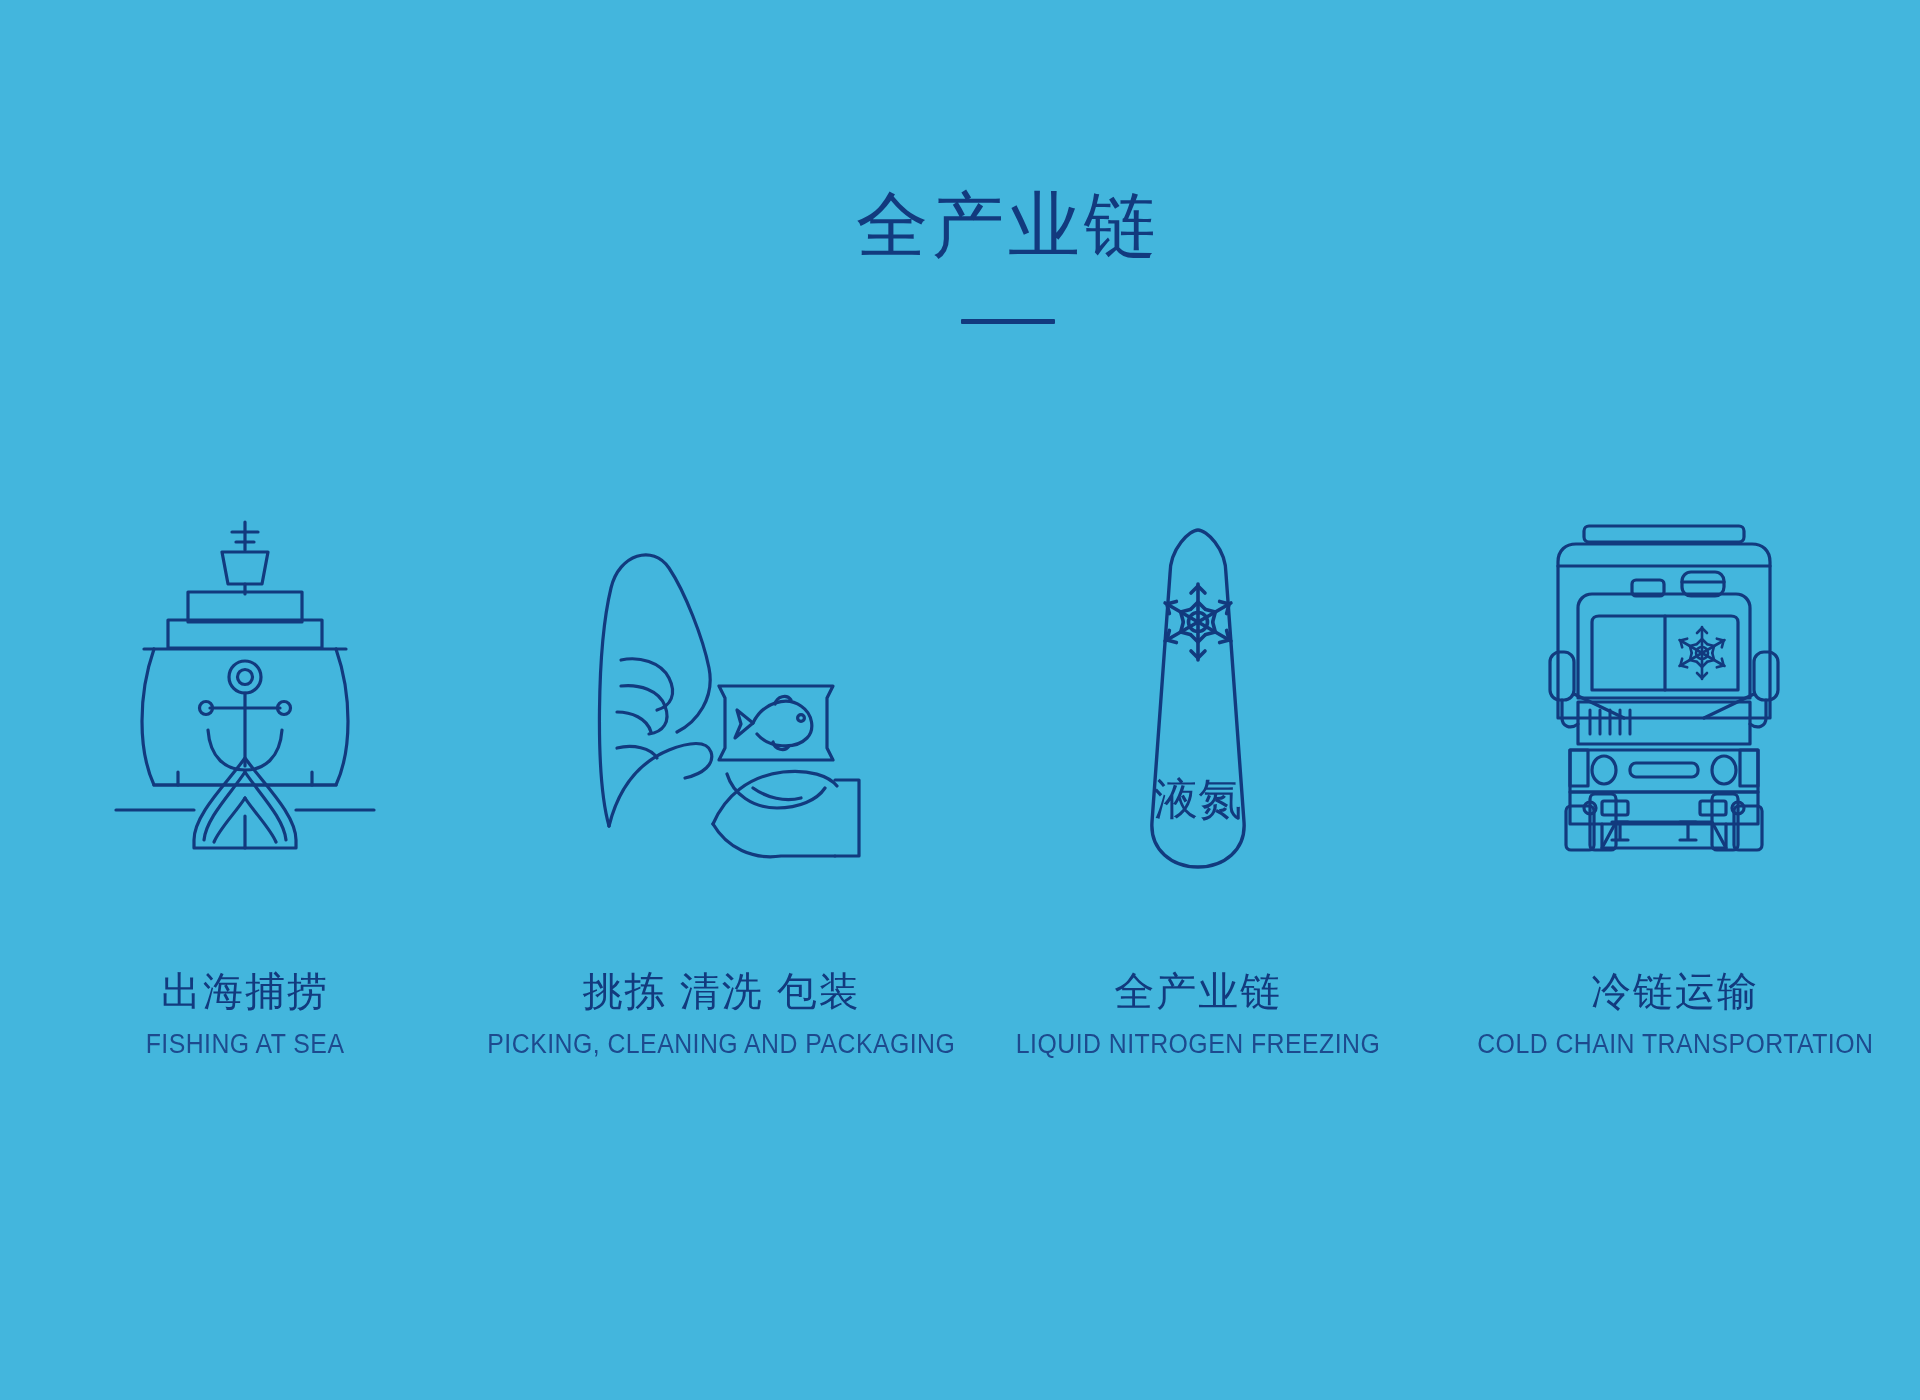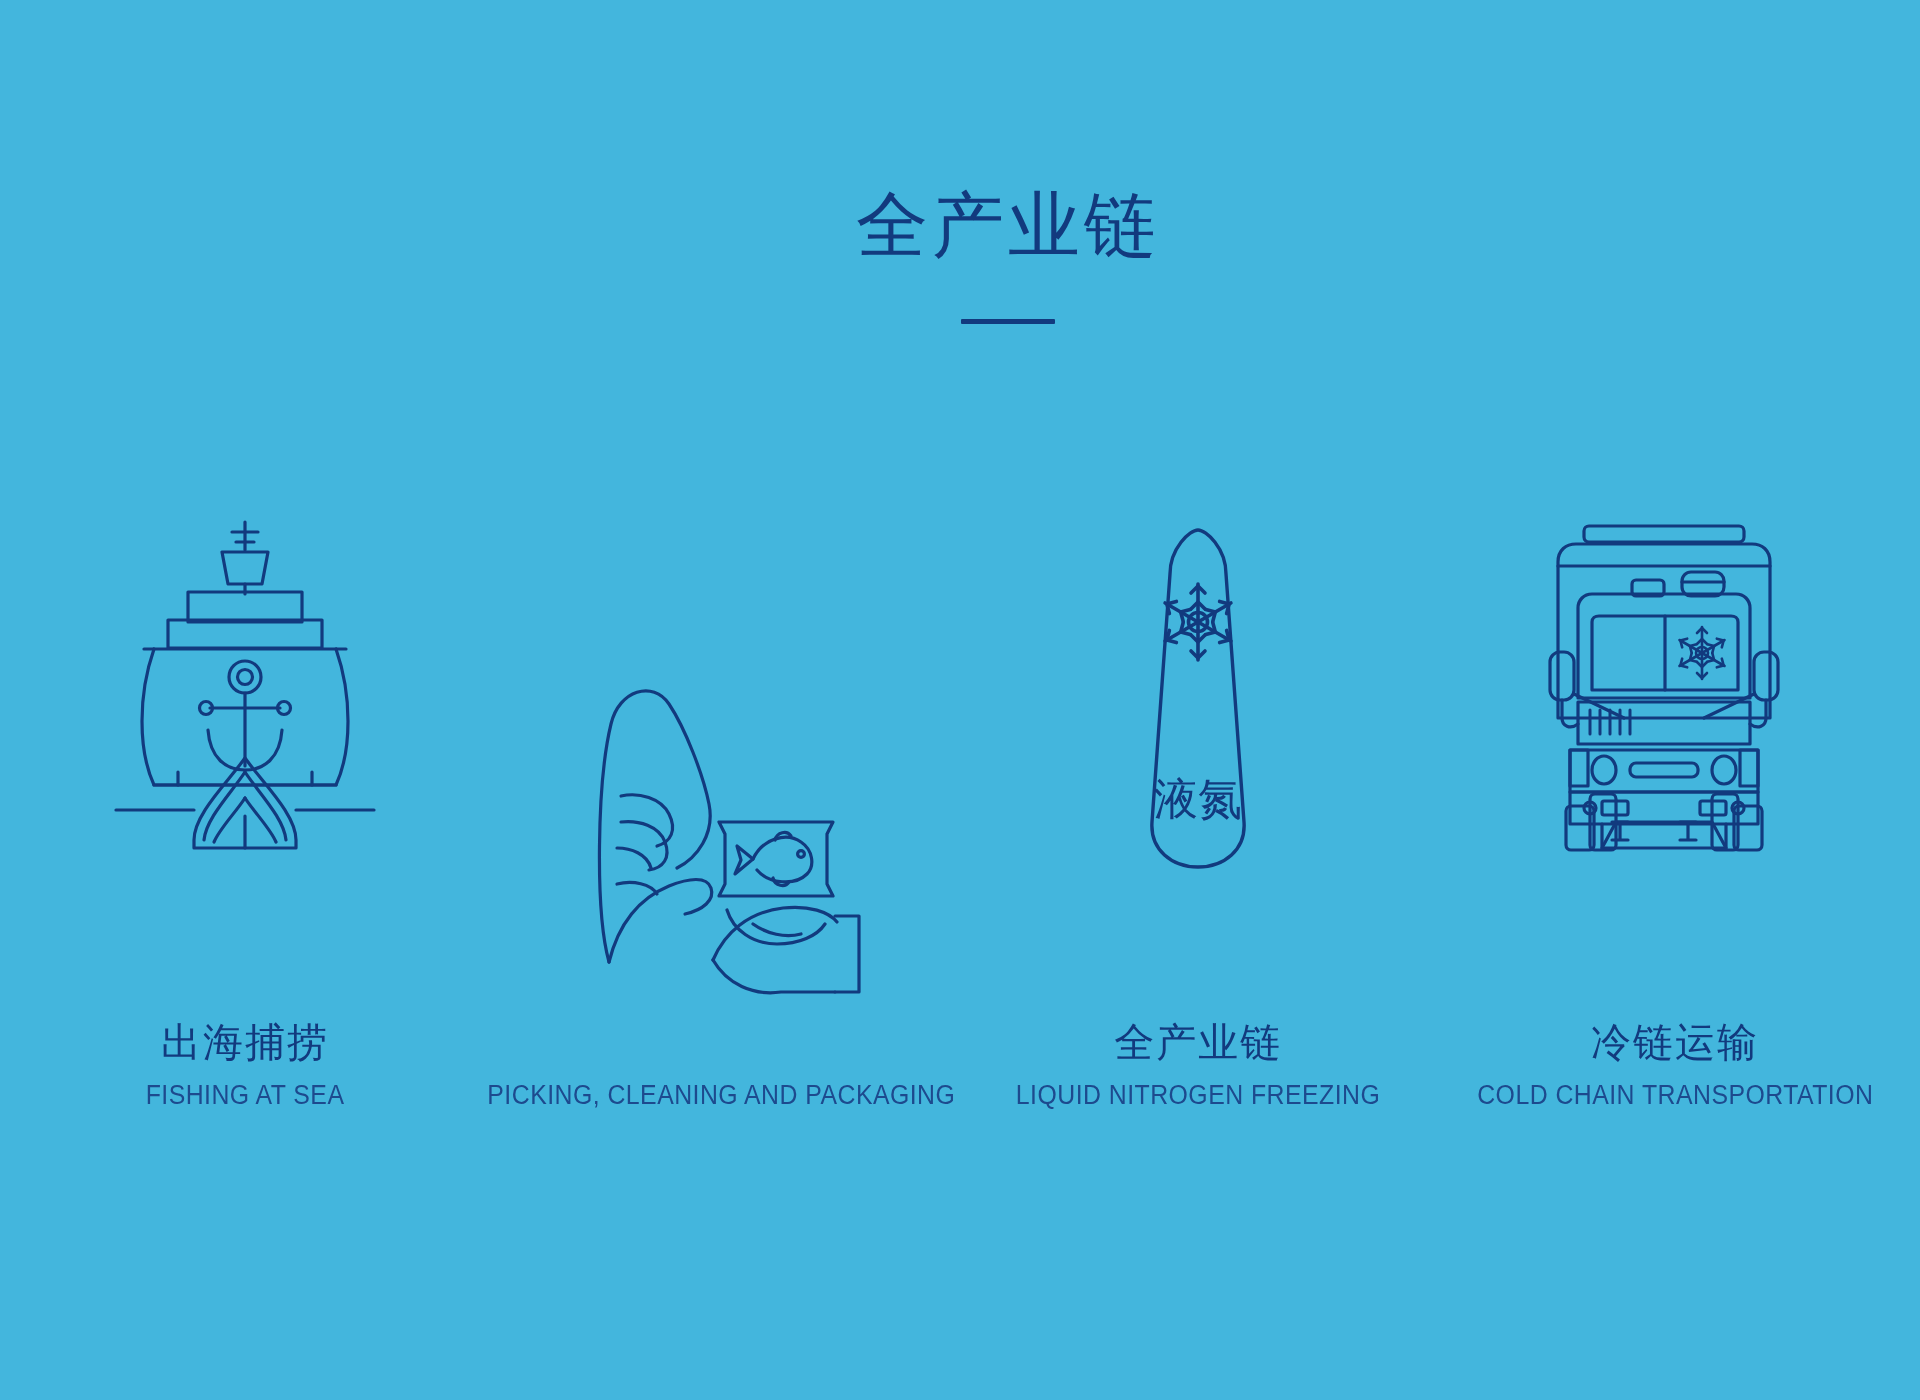--- a/index.html
+++ b/index.html
@@ -74,21 +74,21 @@
   .icon-box {
     height: 400px;
     display: flex;
     justify-content: center;
   }
   .icon-box svg {
     display: block;
     overflow: visible;
   }
   .lbl-cn {
-    margin-top: 96px;
+    margin-top: 45px;
     font-family: "Liberation Sans", "DejaVu Sans", sans-serif;
     color: #123a7e;
     font-size: 40px;
     letter-spacing: 2px;
     line-height: 1;
     white-space: nowrap;
   }
   .lbl-en {
     margin-top: 20px;
     font-family: "Liberation Sans", sans-serif;
@@ -191,20 +191,21 @@
           <path d="M142 160 L256 160 L250 172 L250 222 L256 234 L142 234 L148 222 L148 172 Z"></path>
 
           <path d="M176 197 C186 176 210 170 224 180 C236 188 238 204 230 212
                    C218 224 192 222 180 208"></path>
           <path d="M176 197 L160 184 L164 198 L158 212 Z"></path>
           <path d="M198 178 C200 170 210 168 214 174"></path>
           <path d="M196 216 C198 224 208 226 212 220"></path>
           <circle cx="224" cy="192" r="3.4"></circle>
         </svg>
       </div>
+      <div class="lbl-cn">挑拣 清洗 包装</div>
       <div class="lbl-en">PICKING, CLEANING AND PACKAGING</div>
     </div>
 
     <div class="step step-3">
       <div class="icon-box">
         <svg width="160" height="345" viewBox="0 0 160 345" fill="none" stroke="#123a7e" stroke-width="3.4" stroke-linecap="round" stroke-linejoin="round">
 
           <path d="M52 48 C52 22 72 4 80 4 C88 4 108 22 108 48
                    L126 296 C128 324 106 341 80 341 C54 341 32 324 34 296 Z"></path>
 

